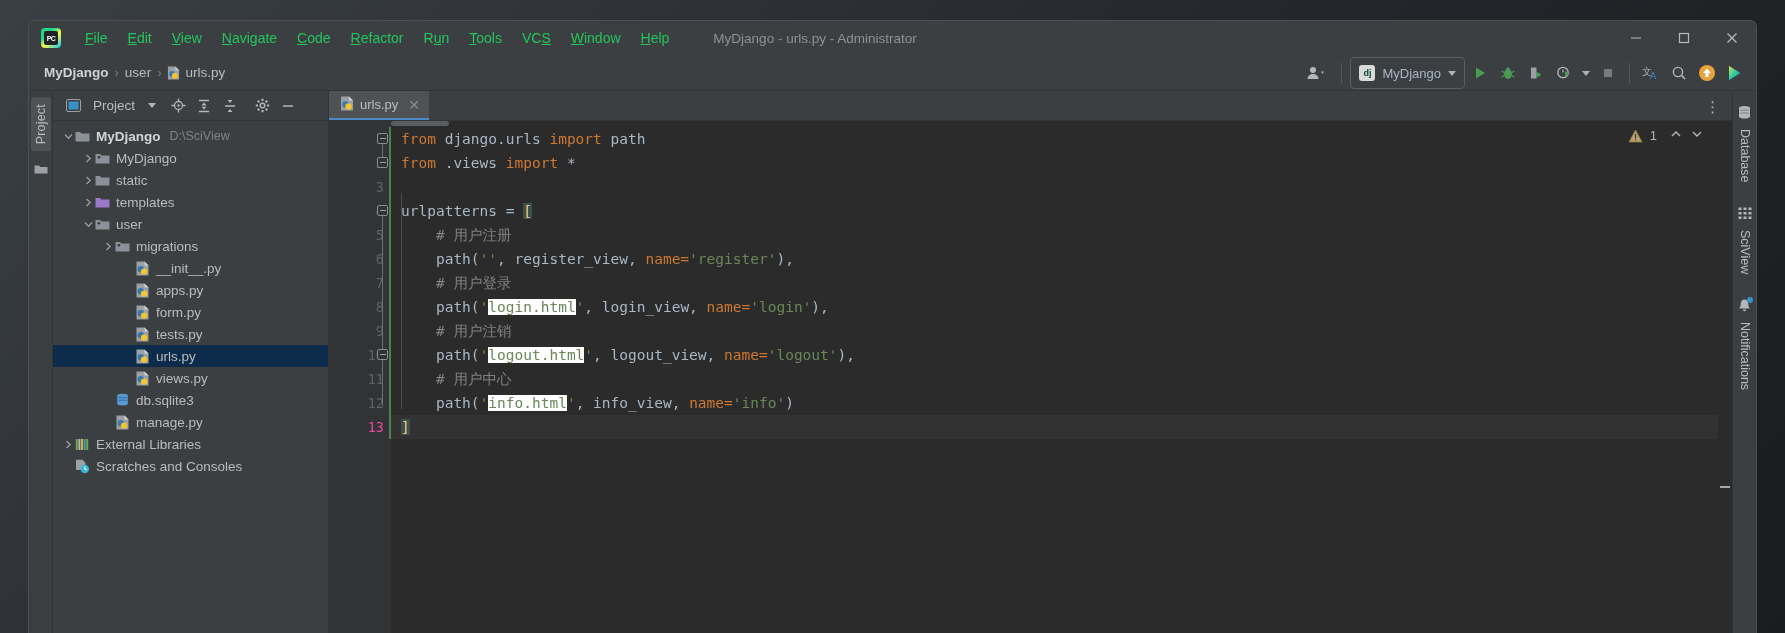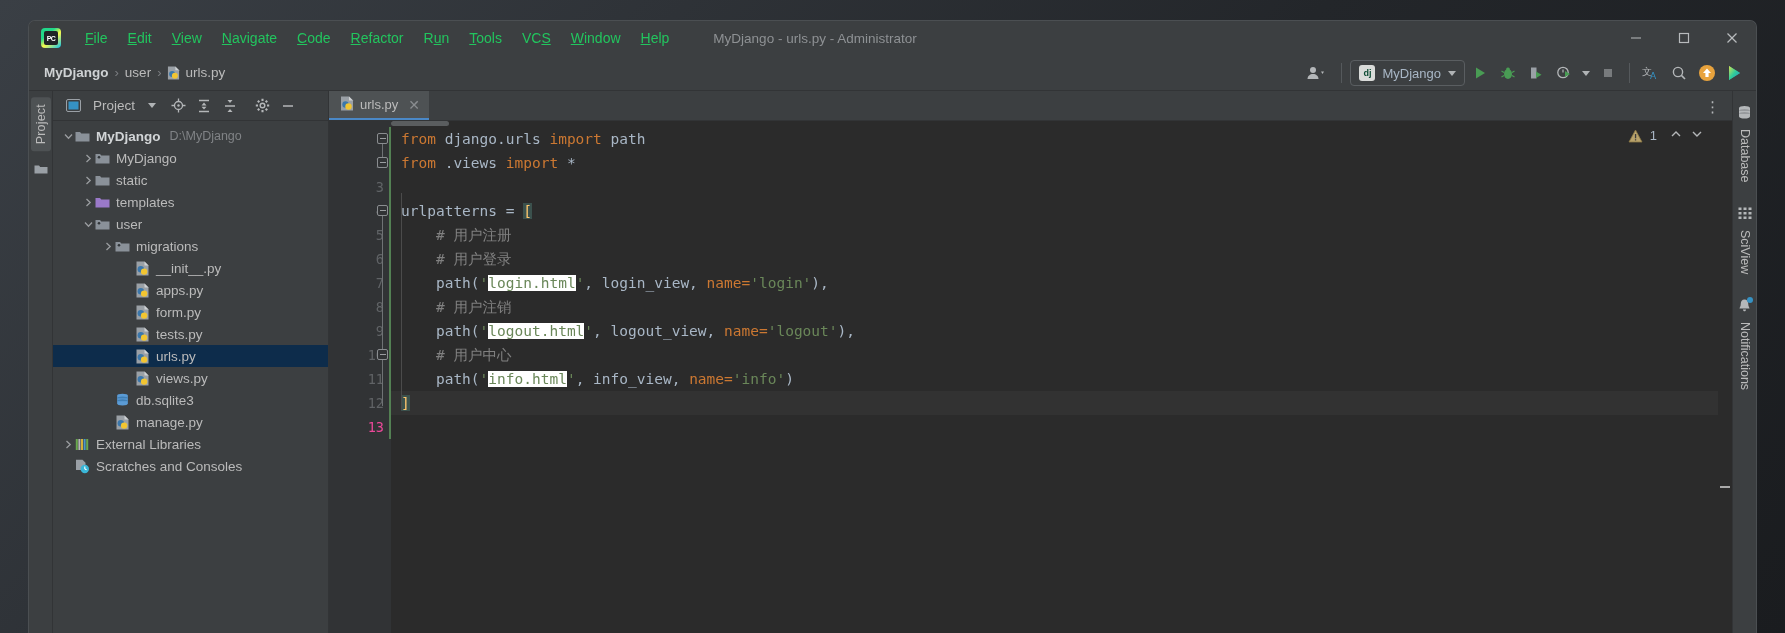--- a/index.html
+++ b/index.html
@@ -89,21 +89,21 @@
     display: flex; align-items: center; gap: 2px;
   }
   .tb-btn {
     width: 26px; height: 26px;
     display: flex; align-items: center; justify-content: center;
     border-radius: 4px; color: #b4b7b9;
   }
   .tb-sep { width: 1px; height: 20px; background: #55595c; margin: 0 6px; }
   .run-config {
     display: flex; align-items: center; gap: 7px;
-    height: 26px; padding: 0 8px;
+    height: 32px; padding: 0 8px;
     border: 1px solid #5a5e61; border-radius: 4px;
     color: #a9b7c6; font-size: 13px;
   }
   .dj-badge {
     width: 16px; height: 16px; border-radius: 3px;
     background: #d9dbd9; color: #0c4b33;
     font-size: 9px; font-weight: bold;
     display: flex; align-items: center; justify-content: center;
   }
   .caret { width: 0; height: 0; border-left: 4px solid transparent;
@@ -506,21 +506,21 @@
                 <svg width="9" height="9" viewBox="0 0 9 9">
                   <polyline points="1,2.5 4.5,6.2 8,2.5" fill="none" stroke="#9a9da0" stroke-width="1.3"></polyline>
                 </svg>
               </span>
               <span class="ticon">
                 <svg width="15" height="13" viewBox="0 0 15 13">
                   <path d="M0.5 2 L5 2 L6.3 3.6 L14.5 3.6 L14.5 11.5 L0.5 11.5 Z" fill="#8a9199"></path>
                 </svg>
               </span>
               <span class="tlabel bold">MyDjango</span>
-              <span class="tpath">D:\MyDjango</span>
+              <span class="tpath">D:\SciView</span>
             </div>
             <div class="trow" style="padding-left: 28px;">
               <span class="arrow">
                 <svg width="9" height="9" viewBox="0 0 9 9">
                   <polyline points="2.5,1 6.2,4.5 2.5,8" fill="none" stroke="#9a9da0" stroke-width="1.3"></polyline>
                 </svg>
               </span>
               <span class="ticon">
                 <svg width="15" height="13" viewBox="0 0 15 13">
                   <path d="M0.5 2 L5 2 L6.3 3.6 L14.5 3.6 L14.5 11.5 L0.5 11.5 Z" fill="#8a9199"></path>
@@ -761,20 +761,21 @@
         <div class="changebar" style="top: 6px; height: 312px; left: 60px;"></div>
             </div>
         <div id="code">
           <div id="scroll-thumb" style="width: 58px; left: 0px; top: 0px;"></div>
           <div id="code-lines">
                 <div class="cline"><span class="kw">from</span><span class="pl"> django.urls </span><span class="kw">import</span><span class="pl"> path</span></div>
                 <div class="cline"><span class="kw">from</span><span class="pl"> .views </span><span class="kw">import</span><span class="pl"> *</span></div>
                 <div class="cline"></div>
                 <div class="cline"><span class="pl">urlpatterns</span><span class="punc"> = </span><span class="brk">[</span></div>
                 <div class="cline"><span class="com">    # 用户注册</span></div>
+                <div class="cline"><span class="pl">    path(</span><span class="str">''</span><span class="pl">, register_view, </span><span class="kwarg">name=</span><span class="str">'register'</span><span class="pl">),</span></div>
                 <div class="cline"><span class="com">    # 用户登录</span></div>
                 <div class="cline"><span class="pl">    path(</span><span class="str">'</span><span class="str hl">login.html</span><span class="str">'</span><span class="pl">, login_view, </span><span class="kwarg">name=</span><span class="str">'login'</span><span class="pl">),</span></div>
                 <div class="cline"><span class="com">    # 用户注销</span></div>
                 <div class="cline"><span class="pl">    path(</span><span class="str">'</span><span class="str hl">logout.html</span><span class="str">'</span><span class="pl">, logout_view, </span><span class="kwarg">name=</span><span class="str">'logout'</span><span class="pl">),</span></div>
                 <div class="cline"><span class="com">    # 用户中心</span></div>
                 <div class="cline"><span class="pl">    path(</span><span class="str">'</span><span class="str hl">info.html</span><span class="str">'</span><span class="pl">, info_view, </span><span class="kwarg">name=</span><span class="str">'info'</span><span class="pl">)</span></div>
                 <div class="cline current"><span class="brk2">]</span></div>
               </div>
           <div id="inspect">
             <span class="warn-tri">

